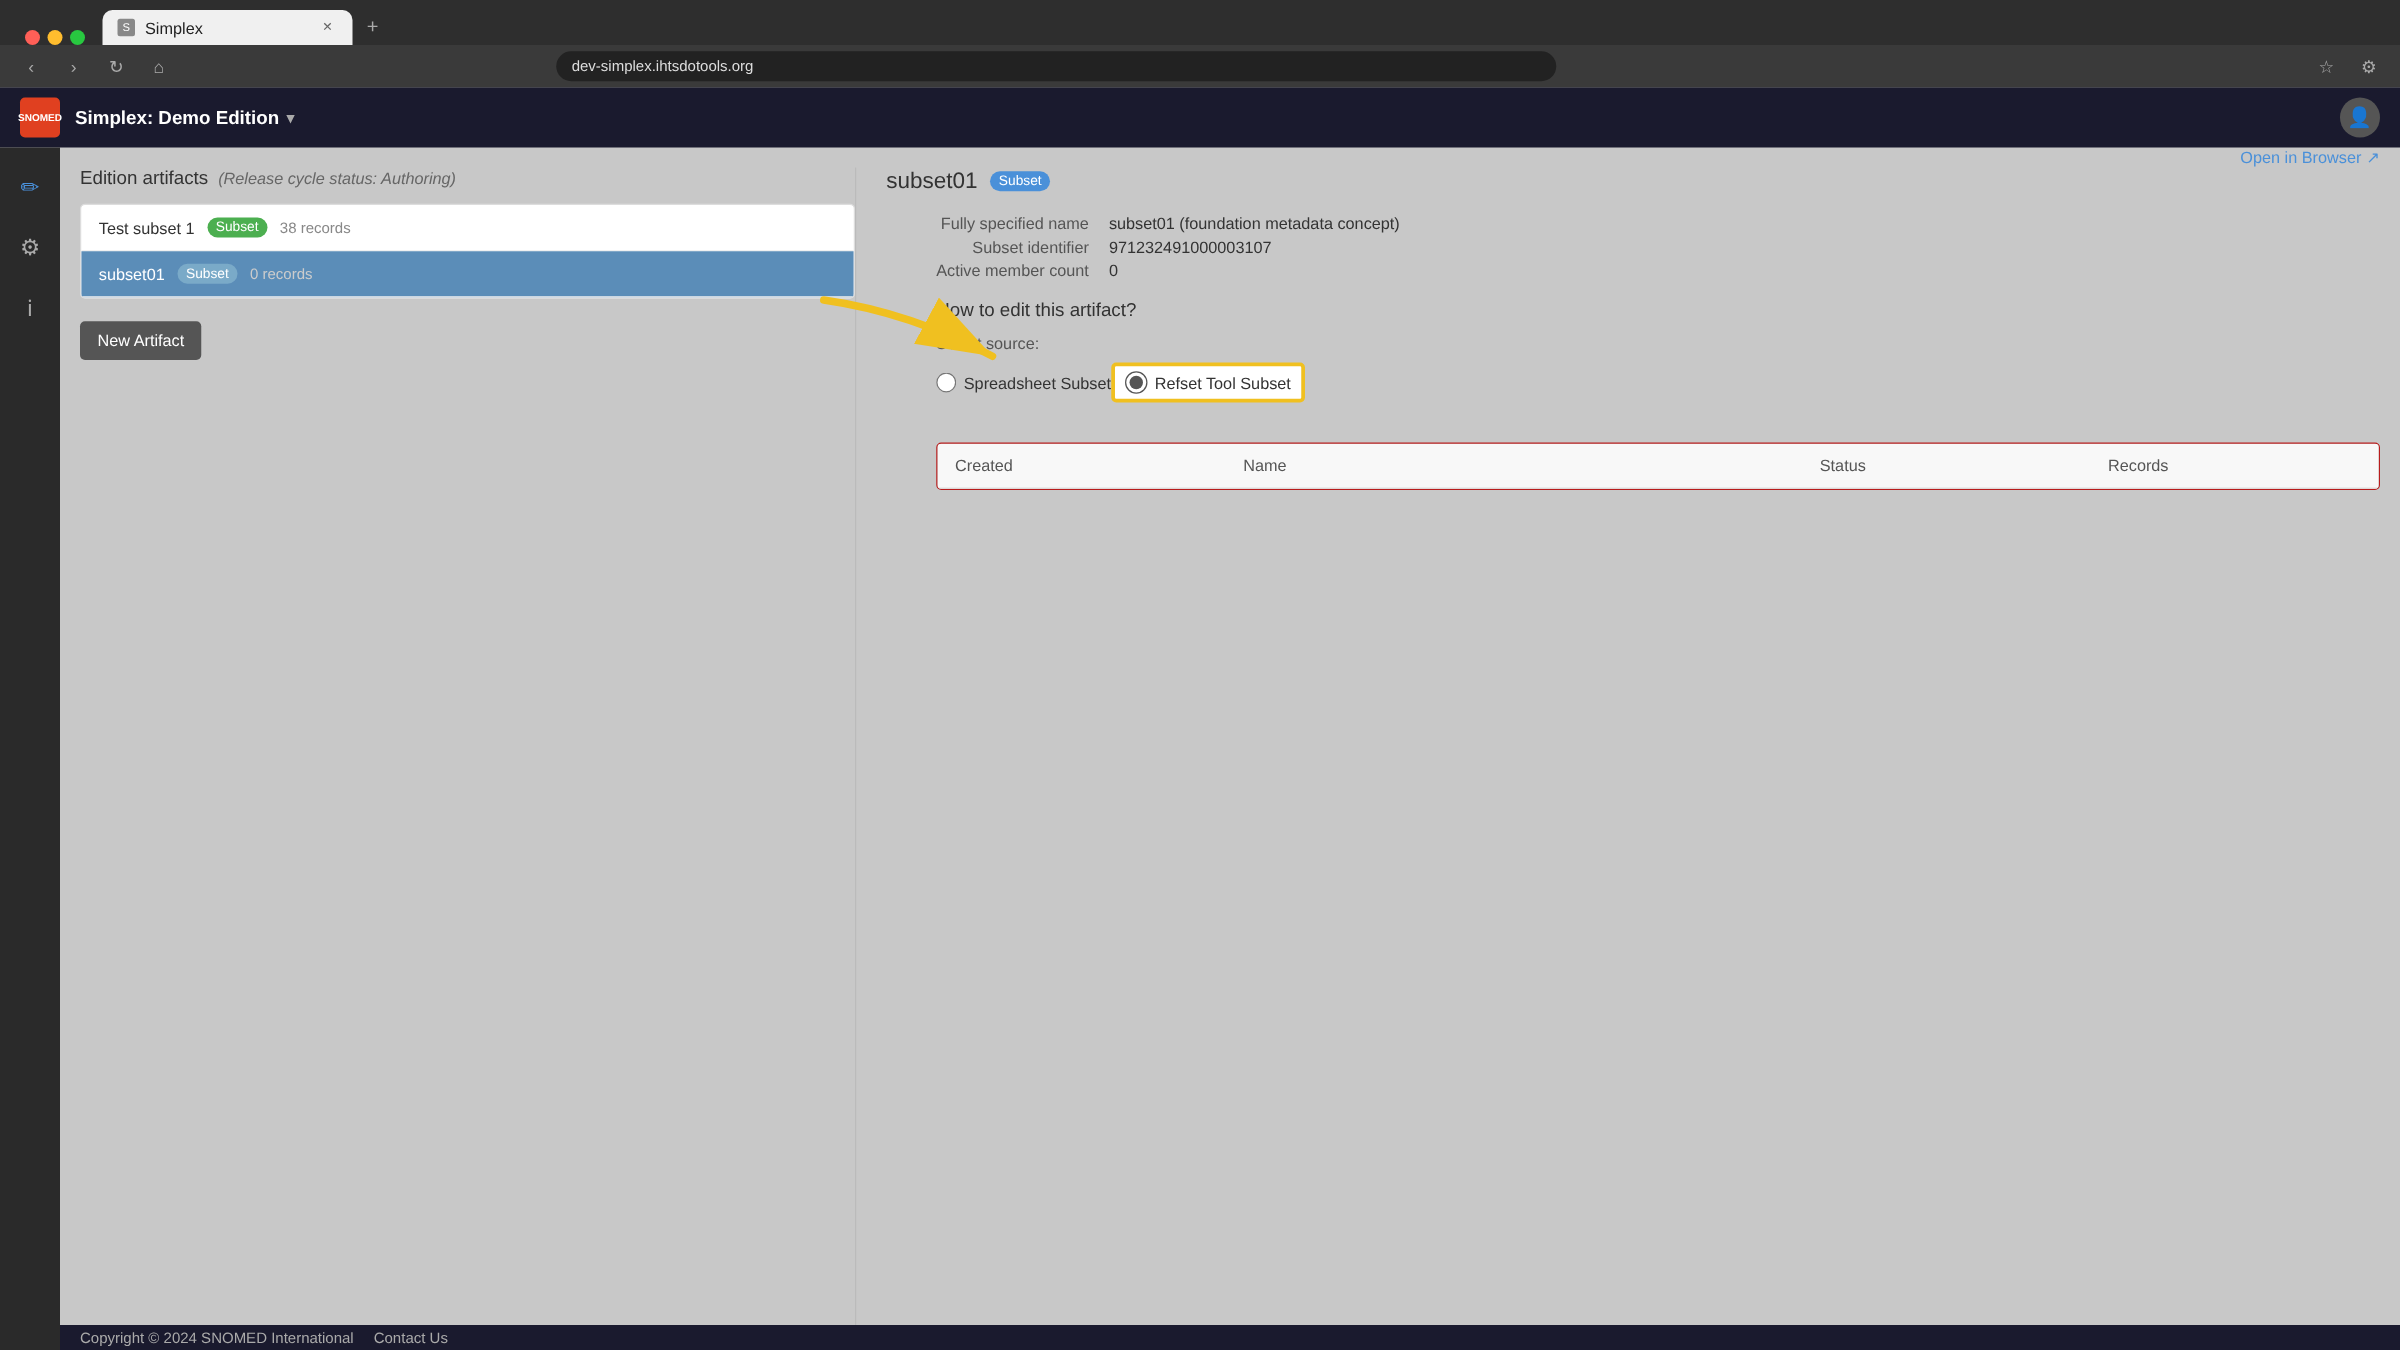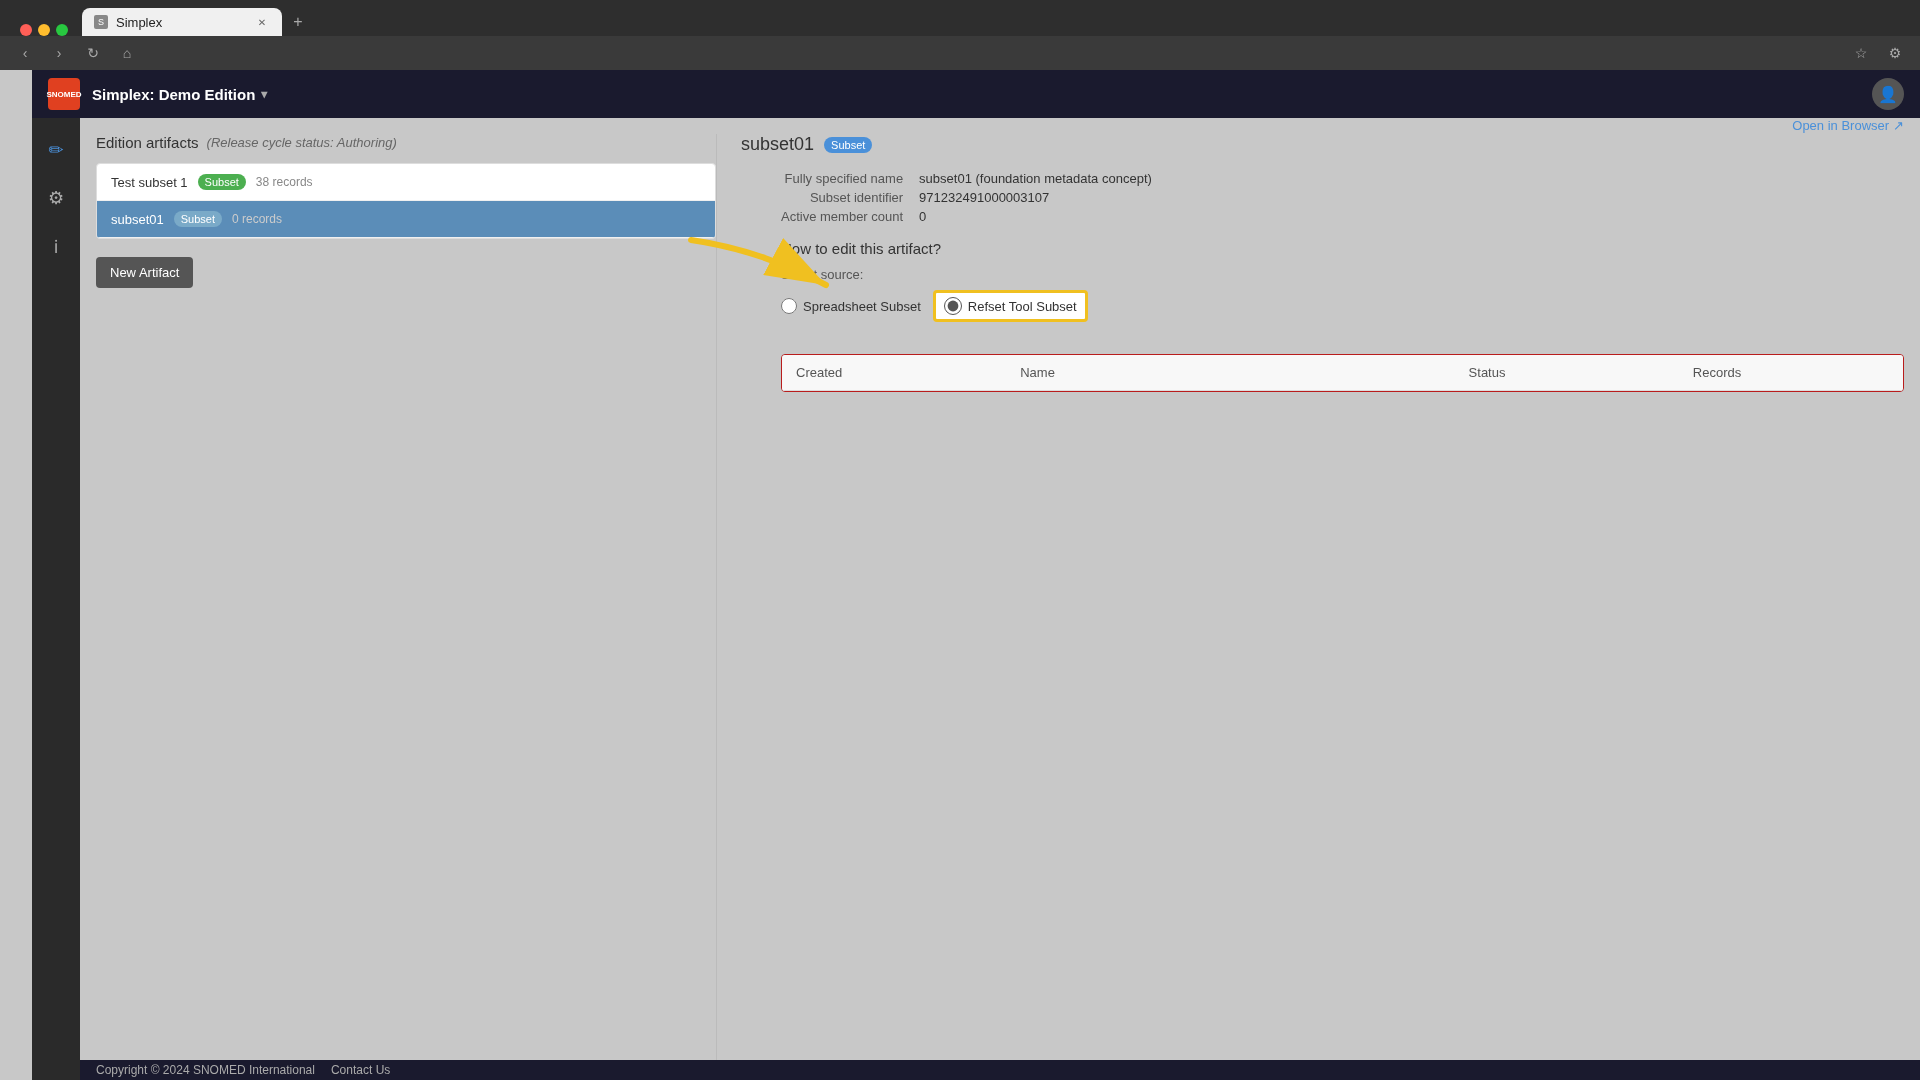--- a/index.html
+++ b/index.html
@@ -20,21 +20,21 @@
     .nav-icon { width: 26px; height: 26px; display: flex; align-items: center; justify-content: center; color: #aaa; font-size: 14px; cursor: pointer; }
 
     
     .traffic-lights { display: flex; gap: 6px; align-items: center; padding: 0 8px; }
     .tl { width: 12px; height: 12px; border-radius: 50%; cursor: pointer; }
     .tl-red { background: #ff5f57; }
     .tl-yellow { background: #ffbd2e; }
     .tl-green { background: #28c840; }
 
     
-    .app-container { display: flex; flex-direction: column; height: calc(1080px - 70px); background: #c8c8c8; margin-left: 32px; }
+    .app-container { display: flex; flex-direction: column; height: calc(1080px - 70px); background: #c8c8c8; }
 
     
     .app-header { background: #1a1a2e; height: 48px; display: flex; align-items: center; padding: 0 16px; gap: 12px; }
     .app-logo { background: #e04020; border-radius: 4px; width: 32px; height: 32px; display: flex; align-items: center; justify-content: center; font-size: 9px; color: white; font-weight: bold; }
     .app-title { color: white; font-size: 15px; font-weight: 700; display: flex; align-items: center; gap: 6px; cursor: pointer; }
     .app-title-arrow { color: #aaa; font-size: 12px; }
     .header-spacer { flex: 1; }
     .header-user { width: 32px; height: 32px; border-radius: 50%; background: #555; display: flex; align-items: center; justify-content: center; color: #ddd; font-size: 16px; cursor: pointer; }
 
     
@@ -70,21 +70,21 @@
 
     
     .metadata-grid { display: grid; grid-template-columns: auto 1fr; gap: 4px 16px; margin-bottom: 16px; font-size: 13px; padding-left: 40px; }
     .meta-label { color: #555; font-weight: 400; text-align: right; }
     .meta-value { color: #333; }
 
     
     .edit-section { padding-left: 40px; }
     .edit-title { font-size: 15px; color: #333; font-weight: 500; margin-bottom: 10px; }
     .select-source-label { font-size: 13px; color: #555; margin-bottom: 8px; }
-    .radio-group { display: flex; align-items: center; gap: 12px; margin-bottom: 16px; }
+    .radio-group { display: flex; align-items: center; gap: 0; margin-bottom: 16px; }
     .radio-option { display: flex; align-items: center; gap: 6px; font-size: 13px; color: #333; cursor: pointer; }
     .radio-input { width: 16px; height: 16px; accent-color: #555; cursor: pointer; }
     .highlighted-radio { position: relative; display: inline-flex; align-items: center; background: white; border: 3px solid #f0c020; padding: 4px 8px; border-radius: 4px; }
     .highlighted-radio .radio-input { width: 18px; height: 18px; }
 
     
     .data-table { width: 100%; background: white; border-radius: 4px; overflow: hidden; border: 1px solid #b91c1c; }
     .table-header { display: grid; grid-template-columns: 1fr 2fr 1fr 1fr; background: #f8f8f8; border-bottom: 1px solid #ddd; }
     .th { padding: 10px 14px; font-size: 13px; font-weight: 500; color: #555; }
     .table-empty { padding: 20px 14px; font-size: 13px; color: #888; font-style: italic; text-align: center; }
@@ -114,20 +114,23 @@
       <span>Simplex</span>
       <div class="tab-close">✕</div>
     </div>
     <div class="new-tab-btn">+</div>
   </div>
   <div class="nav-bar">
     <div class="nav-btn">‹</div>
     <div class="nav-btn">›</div>
     <div class="nav-btn">↻</div>
     <div class="nav-btn">⌂</div>
+    <div class="address-bar">
+      <span>dev-simplex.ihtsdotools.org</span>
+    </div>
     <div class="nav-right">
       <div class="nav-icon">☆</div>
       <div class="nav-icon">⚙</div>
     </div>
   </div>
 </div>
 
 <div class="app-container">
 
   <div class="app-header">

